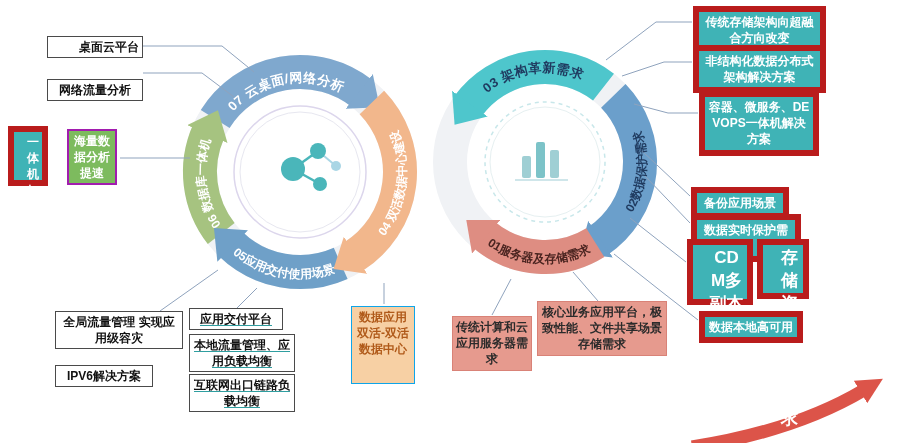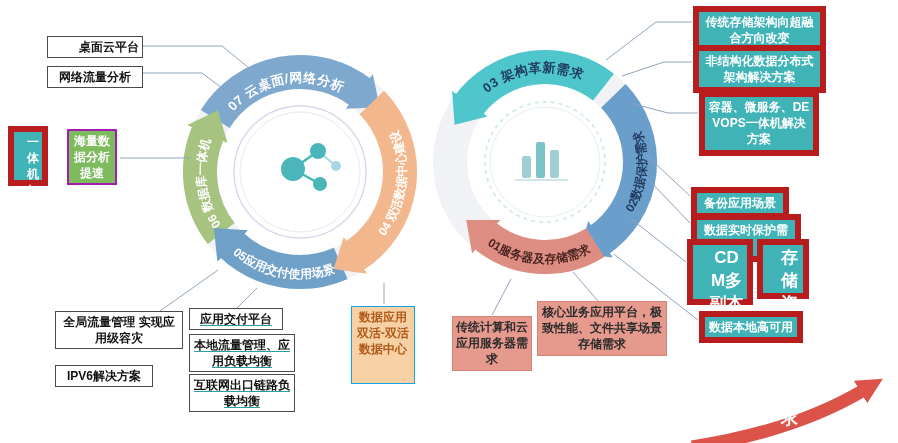--- a/index.html
+++ b/index.html
@@ -135,21 +135,21 @@
     </text>
     <text font-size="12" fill="#1F3A5F">
       <textPath href="#tp02" startOffset="50%" text-anchor="middle">02数据保护需求</textPath>
     </text>
     <text font-size="12" fill="#4A2420">
       <textPath href="#tp01" startOffset="50%" text-anchor="middle">01服务器及存储需求</textPath>
     </text>
   </svg>
 
   <div class="box box-plain" style="left:47px;top:36px;width:96px;text-align:right;">桌面云平台</div>
-  <div class="box box-plain" style="left:47px;top:66px;width:96px;">网络流量分析</div>
+  <div class="box box-plain" style="left:47px;top:79px;width:96px;">网络流量分析</div>
 
   <div class="box box-teal" style="left:8px;top:126px;width:40px;height:60px;text-align:right;">一体机架构整合数据库</div>
   <div class="box box-green" style="left:67px;top:129px;width:50px;height:56px;">海量数据分析提速</div>
 
   <div class="box box-plain" style="left:55px;top:311px;width:128px;">全局流量管理 实现应用级容灾</div>
   <div class="box box-plain" style="left:55px;top:365px;width:98px;">IPV6解决方案</div>
   <div class="box box-plain u-teal" style="left:189px;top:308px;width:94px;">应用交付平台</div>
   <div class="box box-plain u-teal" style="left:189px;top:334px;width:106px;">本地流量管理、应用负载均衡</div>
   <div class="box box-plain u-teal" style="left:189px;top:374px;width:106px;">互联网出口链路负载均衡</div>
 

